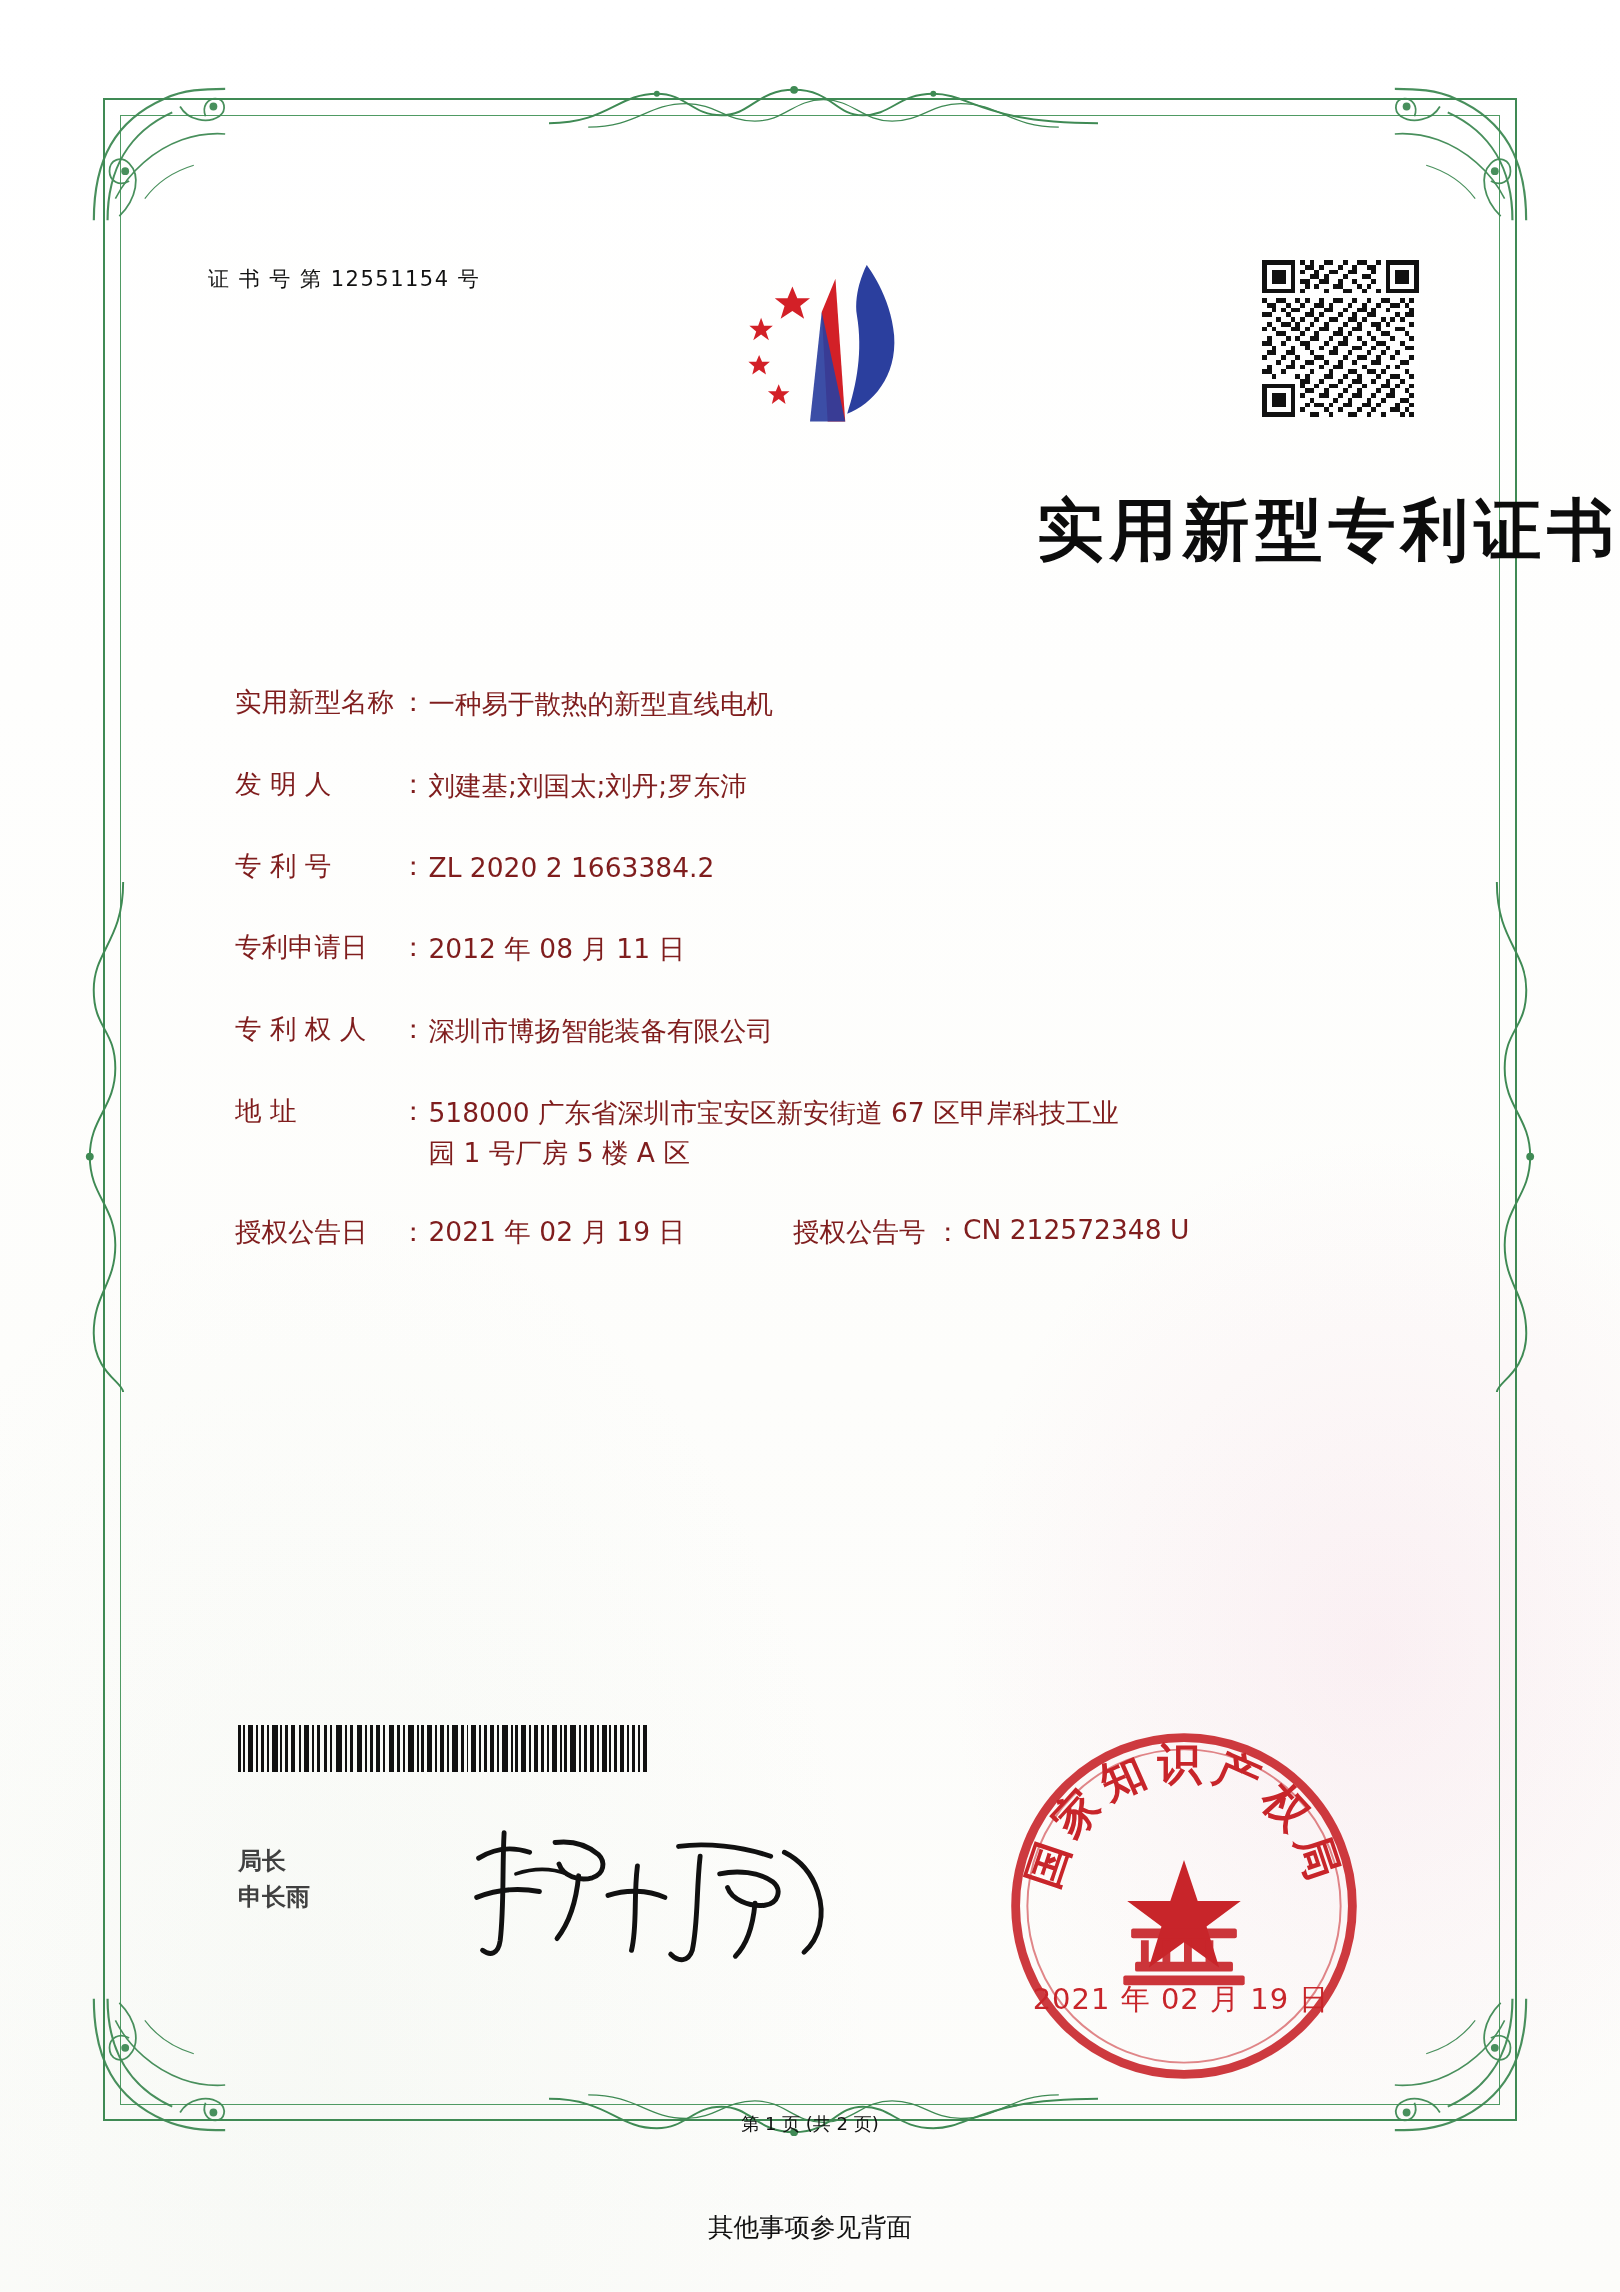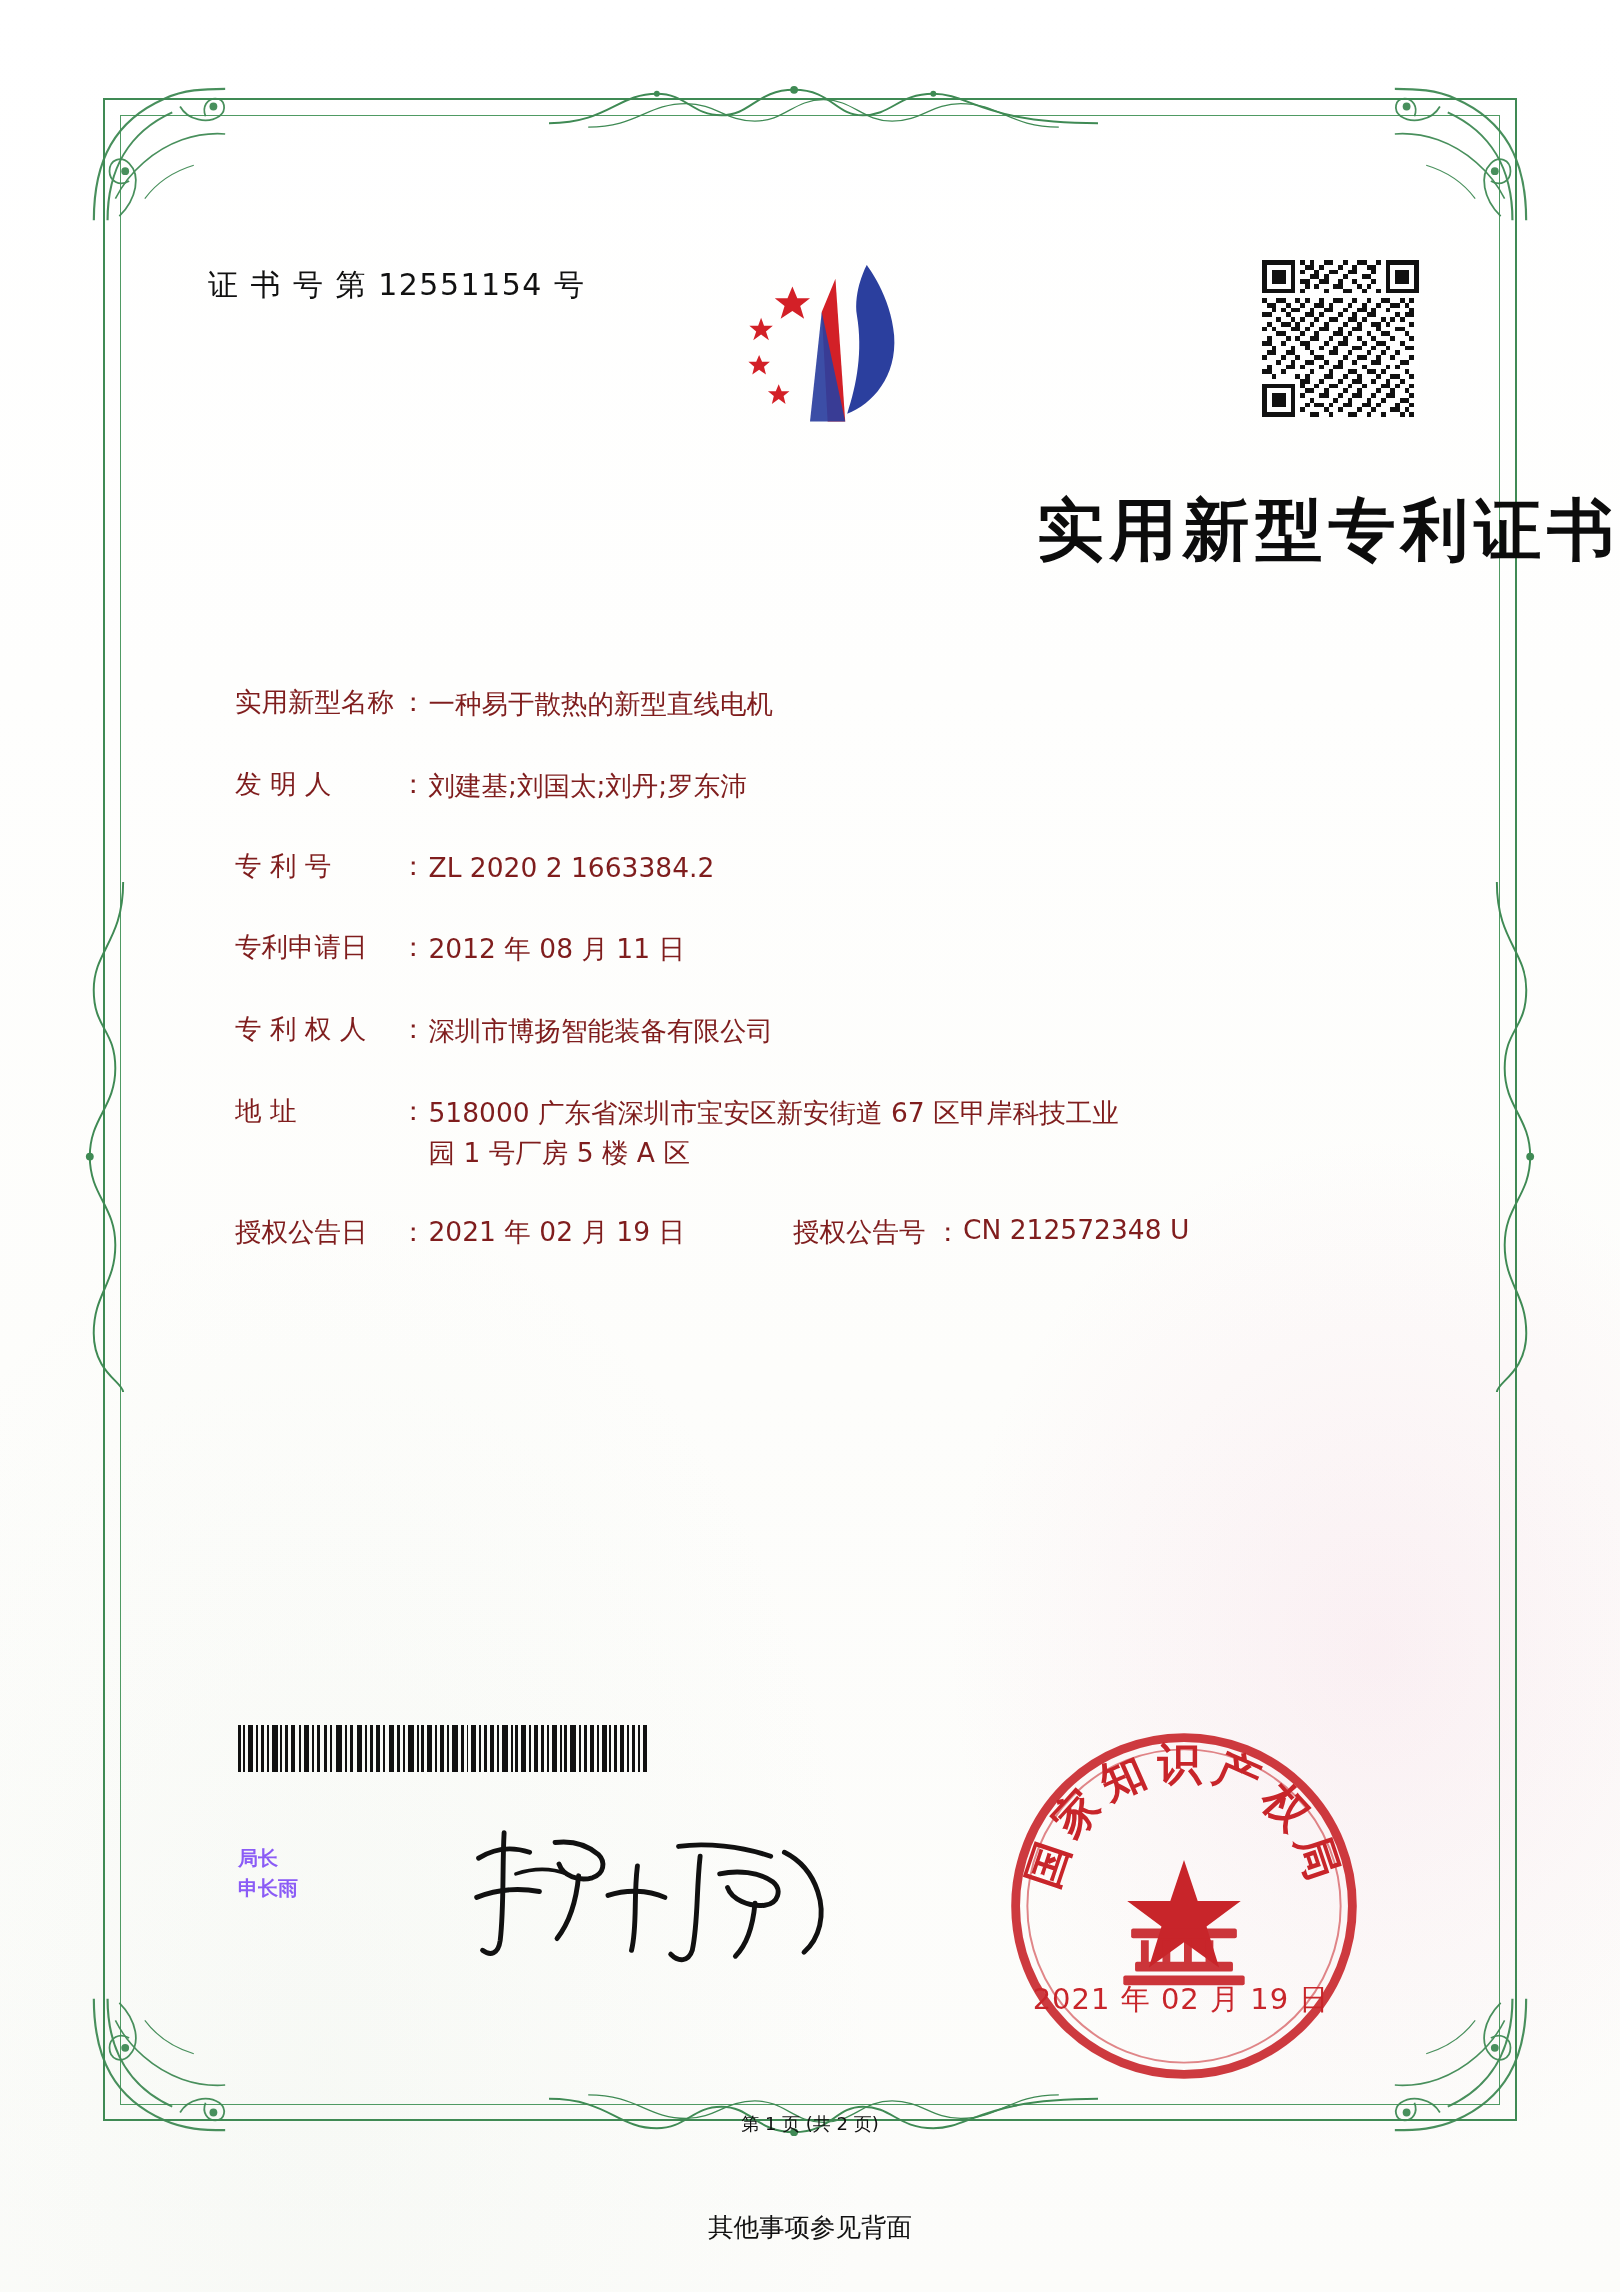--- a/index.html
+++ b/index.html
@@ -56,21 +56,21 @@
   }
   .edge-right{
     position:absolute;right:76px;top:882px;width:59px;height:510px;color:#3f8a54;transform:scaleX(-1);
   }
   .edge-left svg,.edge-right svg{width:100%;height:100%;display:block;}
 
   
   .cert-no{
     position:absolute;left:208px;top:265px;
     font-family:"DejaVu Sans", sans-serif;
-    font-size:30px;letter-spacing:1.5px;color:#111;
+    font-size:21px;letter-spacing:1.5px;color:#111;
   }
   .logo{
     position:absolute;left:720px;top:257px;width:225px;height:196px;
   }
   .logo svg{width:100%;height:100%;display:block;}
   .qr{
     position:absolute;right:201px;top:260px;width:157px;height:157px;
   }
   .qr svg{width:100%;height:100%;display:block;}
 
@@ -122,21 +122,21 @@
   
   .barcode{
     position:absolute;left:238px;top:1725px;width:412px;height:47px;
   }
   .barcode svg{width:100%;height:100%;display:block;}
 
   
   .sign-label{
     position:absolute;left:238px;top:1843px;
     font-family:"DejaVu Sans", sans-serif;
-    font-weight:bold;font-size:20px;line-height:1.5;color:#8b5cf6;
+    font-weight:bold;font-size:24px;line-height:1.5;color:#404040;
   }
   .signature{
     position:absolute;left:461px;top:1813px;width:392px;height:157px;color:#111;
   }
   .signature svg{width:100%;height:100%;display:block;}
 
   
   .seal{
     position:absolute;right:250px;top:1720px;width:372px;height:372px;
   }

